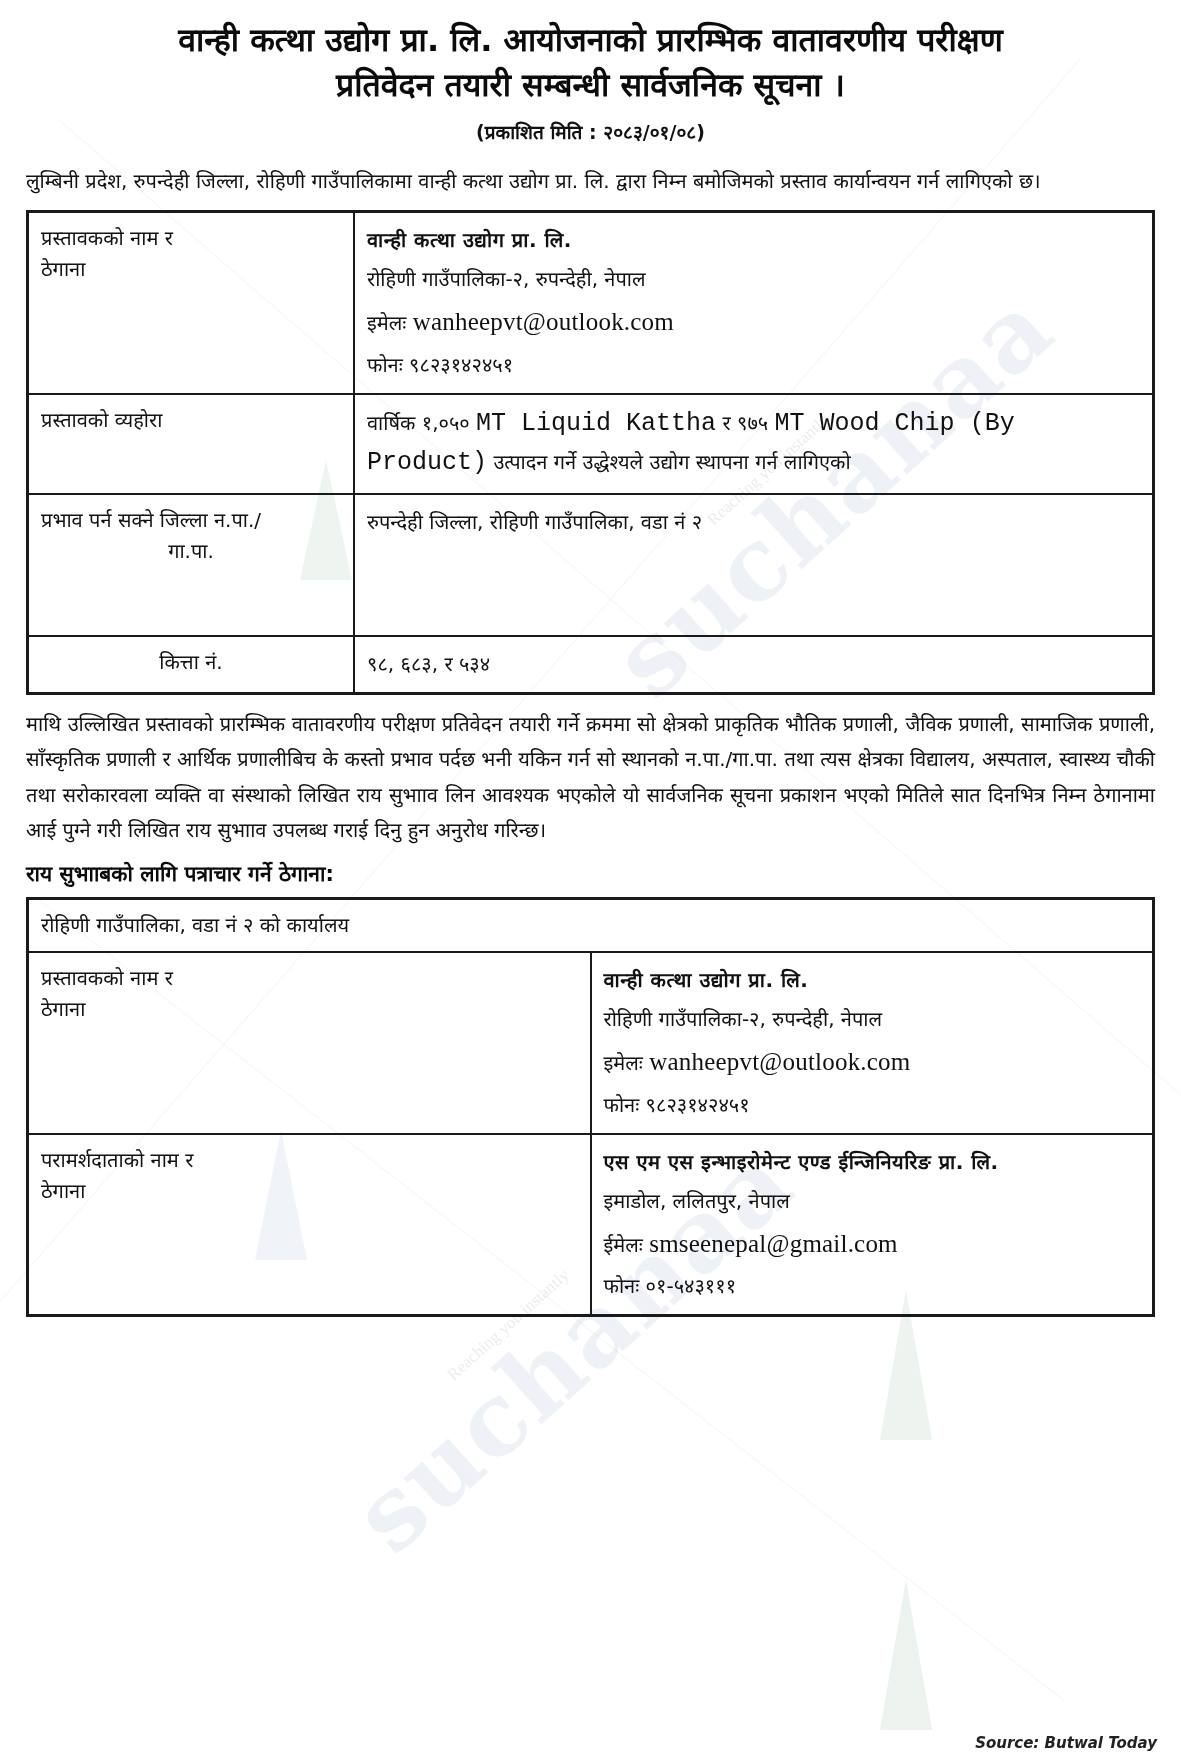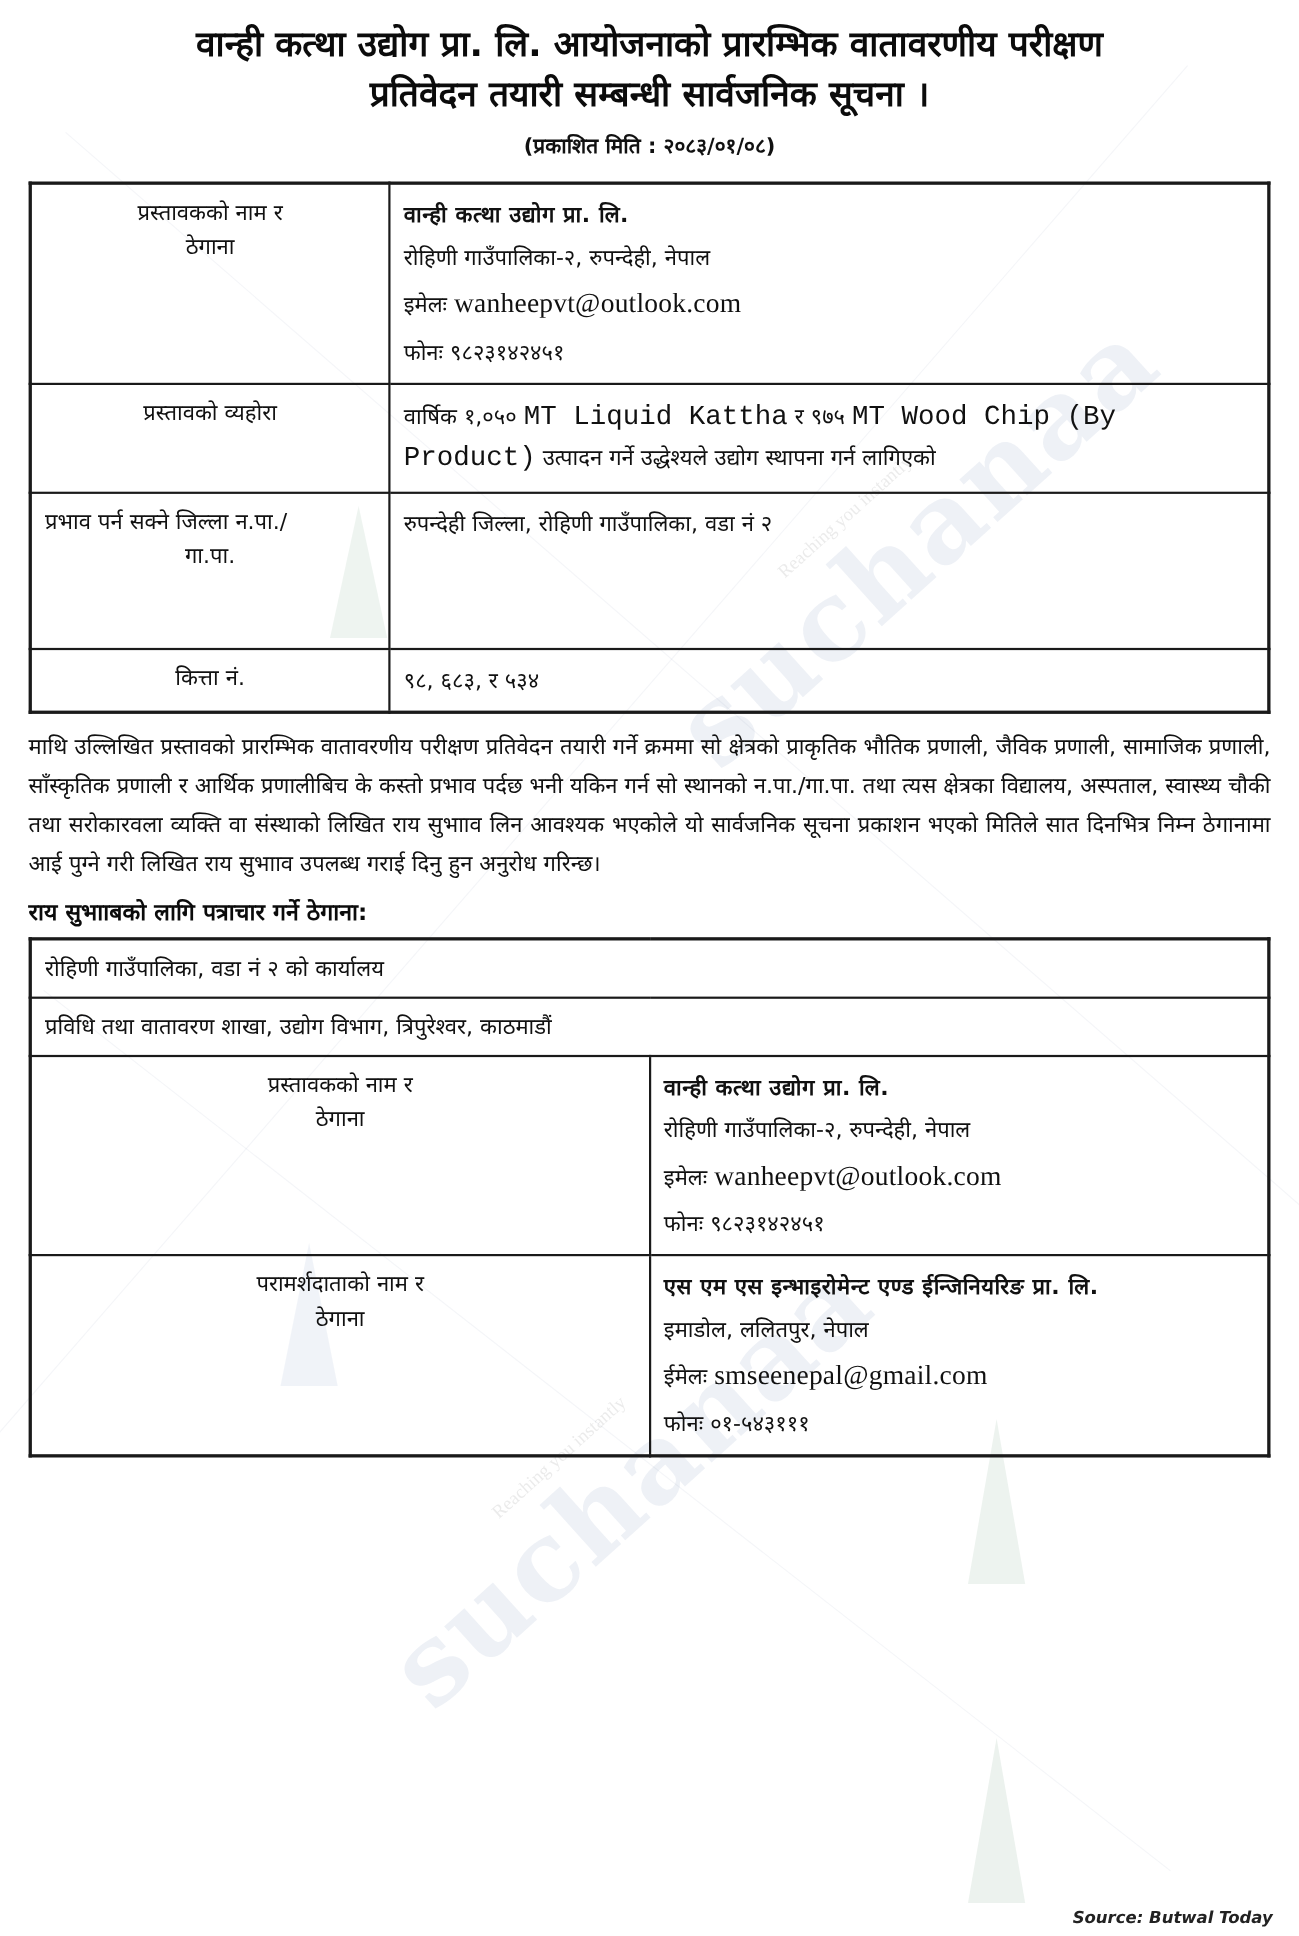--- a/index.html
+++ b/index.html
@@ -96,21 +96,20 @@
     border: 2px solid #1a1a1a;
     vertical-align: top;
     padding: 10px 12px;
     font-family: "DejaVu Sans", sans-serif;
     font-size: 20px;
     line-height: 1.55;
     color: #111;
   }
   td.label {
     width: 300px;
-    text-align: center;
     vertical-align: middle;
     font-size: 20px;
   }
   td.label .l2 { display: block; }
   td.val { text-align: left; }
   .val .strong {
     font-weight: bold;
     letter-spacing: 0.5px;
   }
   .val .ln { display: block; margin: 2px 0 8px 0; }
@@ -187,20 +186,21 @@
   <div class="content">
 
     <div class="title">
       <span>वान्ही कत्था उद्योग  प्रा. लि. आयोजनाको प्रारम्भिक वातावरणीय परीक्षण</span>
       <br>
       <span>प्रतिवेदन तयारी सम्बन्धी सार्वजनिक सूचना ।</span>
     </div>
 
     <div class="pub-date">(प्रकाशित मिति : २०८३/०१/०८)</div>
 
+    <div class="intro">लुम्बिनी प्रदेश, रुपन्देही जिल्ला, रोहिणी गाउँपालिकामा वान्ही कत्था उद्योग  प्रा. लि. द्वारा निम्न बमोजिमको प्रस्ताव कार्यान्वयन गर्न लागिएको छ।</div>
 
     <table class="doc">
       <tbody>
         <tr>
           <td class="label">
             <span class="l2">प्रस्तावकको नाम र</span>
             <span class="l2">ठेगाना</span>
           </td>
           <td class="val">
             <span class="ln strong">वान्ही कत्था उद्योग  प्रा. लि.</span>
@@ -247,23 +247,20 @@
     <div class="body-para">माथि उल्लिखित प्रस्तावको प्रारम्भिक वातावरणीय परीक्षण प्रतिवेदन तयारी गर्ने क्रममा सो क्षेत्रको प्राकृतिक भौतिक प्रणाली, जैविक प्रणाली, सामाजिक प्रणाली, साँस्कृतिक प्रणाली र आर्थिक प्रणालीबिच के कस्तो प्रभाव पर्दछ भनी यकिन गर्न सो स्थानको न.पा./गा.पा. तथा त्यस क्षेत्रका विद्यालय, अस्पताल, स्वास्थ्य चौकी तथा सरोकारवला व्यक्ति वा संस्थाको लिखित राय सुभााव लिन आवश्यक भएकोले यो सार्वजनिक सूचना प्रकाशन भएको मितिले सात दिनभित्र निम्न ठेगानामा आई पुग्ने गरी लिखित राय सुभााव उपलब्ध गराई दिनु हुन अनुरोध गरिन्छ।</div>
 
     <div class="sec-head">राय सुभााबको लागि पत्राचार गर्ने ठेगाना:</div>
 
     <table class="doc">
       <tbody>
         <tr>
           <td class="full" colspan="2">रोहिणी गाउँपालिका, वडा नं २ को कार्यालय</td>
         </tr>
         <tr>
-          <td class="full" colspan="2">प्रविधि तथा वातावरण शाखा, उद्योग विभाग, त्रिपुरेश्वर, काठमाडौं</td>
-        </tr>
-        <tr>
           <td class="label">
             <span class="l2">प्रस्तावकको नाम र</span>
             <span class="l2">ठेगाना</span>
           </td>
           <td class="val">
             <span class="ln strong">वान्ही कत्था उद्योग  प्रा. लि.</span>
             <span class="ln">रोहिणी गाउँपालिका-२, रुपन्देही, नेपाल</span>
             <span class="ln"><span>इमेलः</span> <span class="ser">wanheepvt@outlook.com</span></span>
             <span class="ln"><span>फोनः</span> <span>९८२३१४२४५१</span></span>
           </td>

